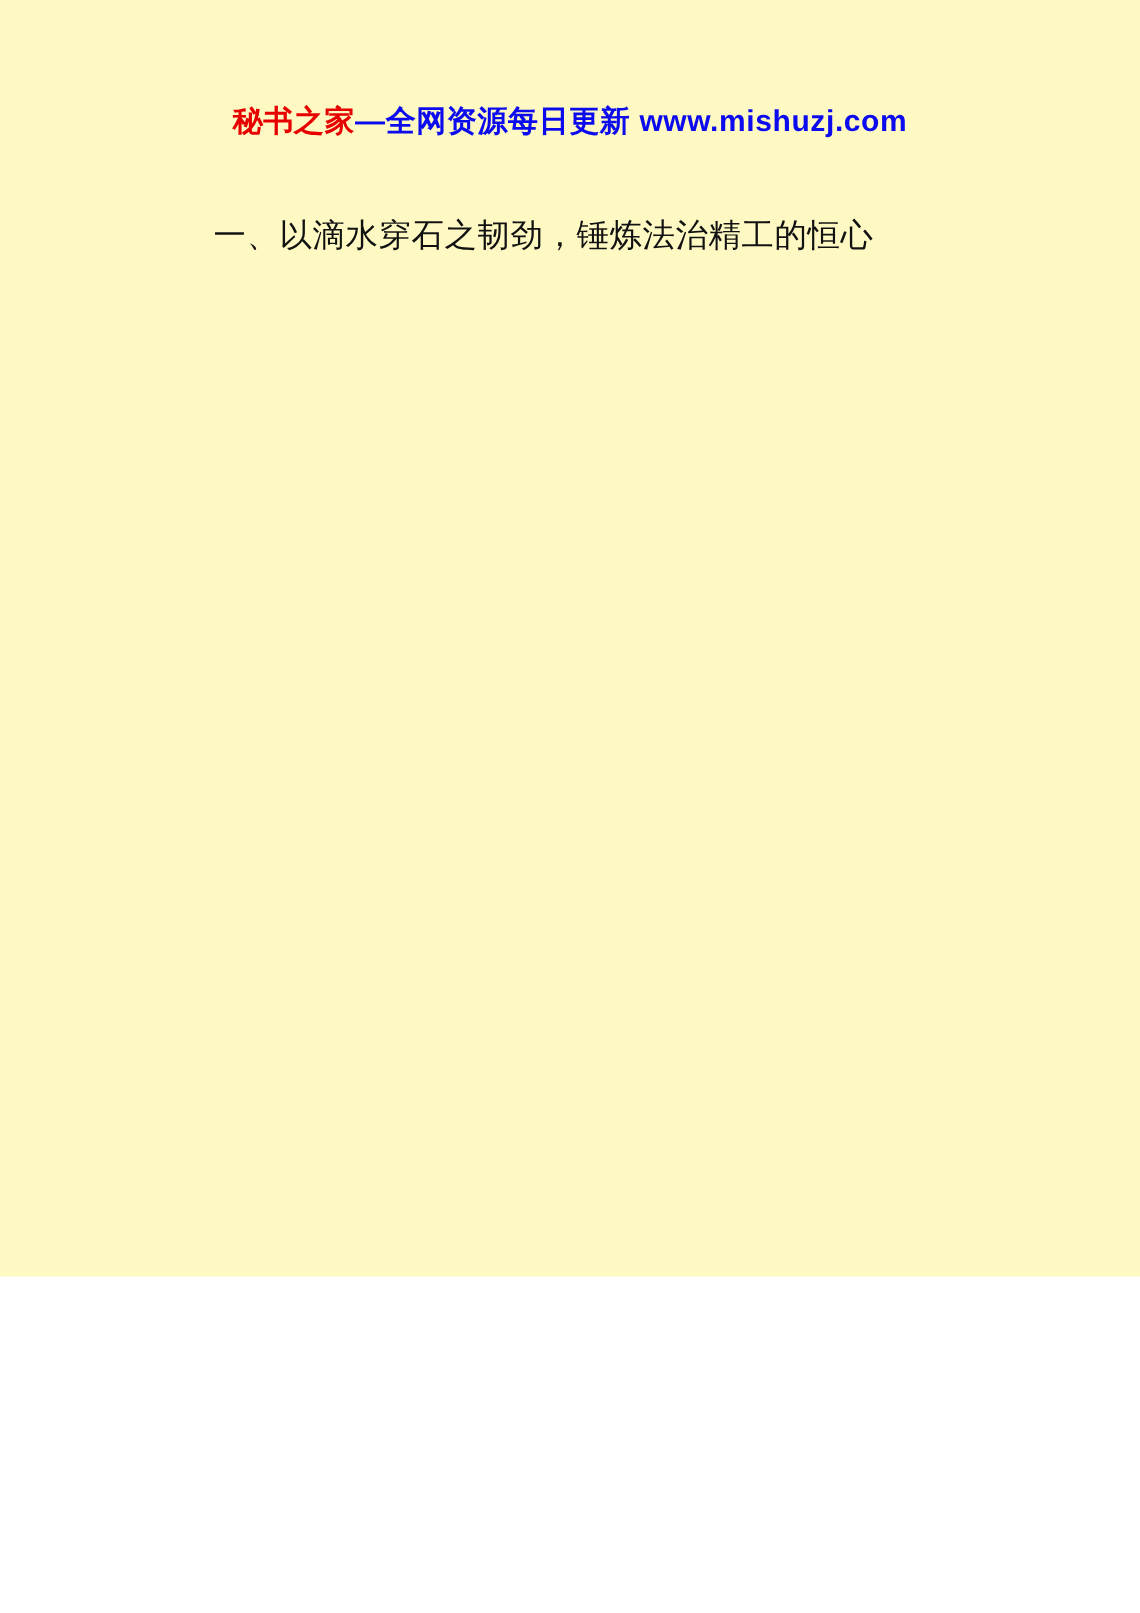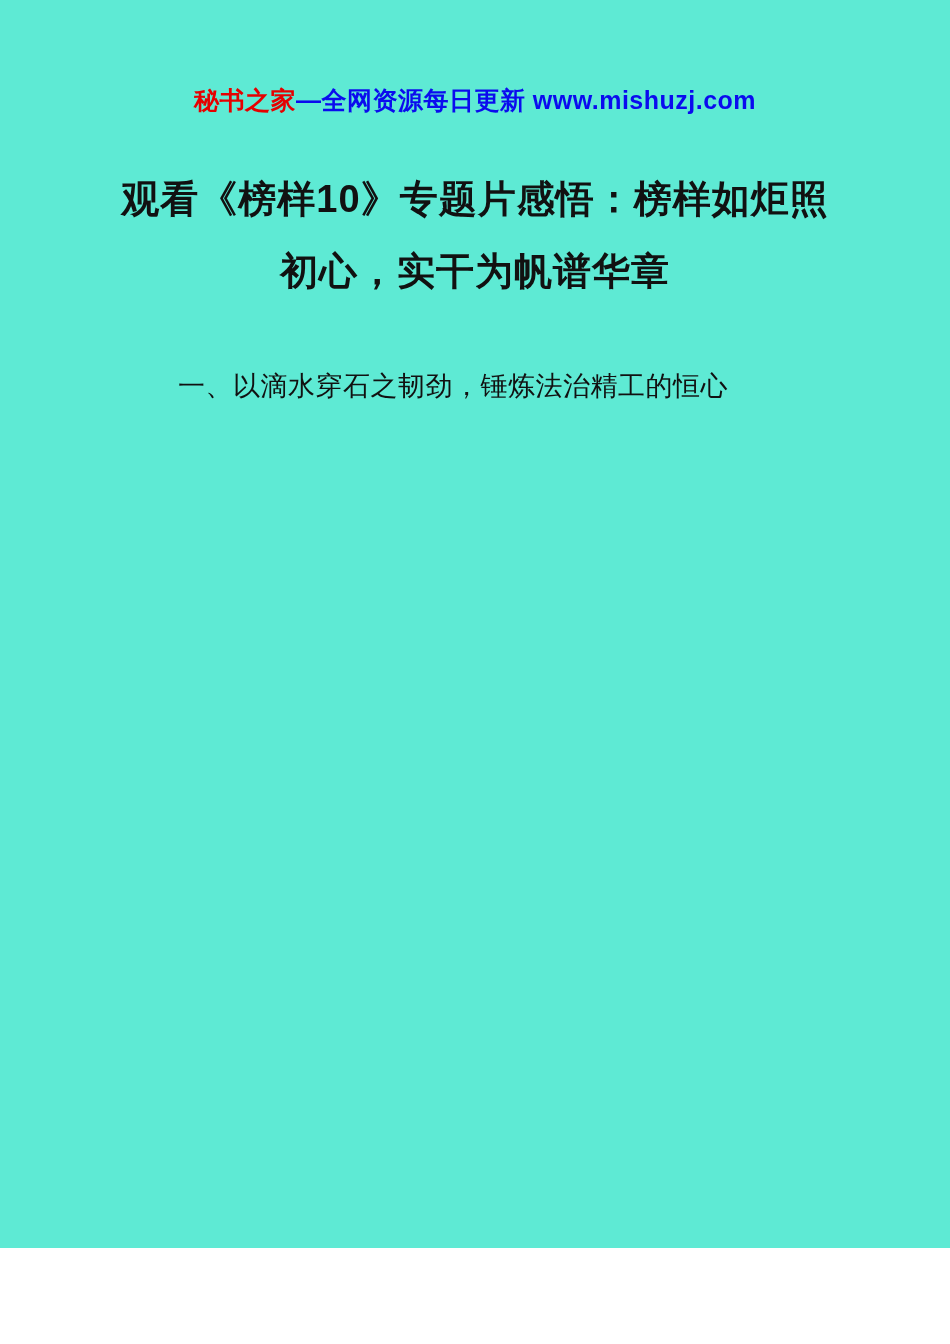--- a/index.html
+++ b/index.html
@@ -3,23 +3,23 @@
 <meta charset="utf-8">
 <style>
   html, body {
     margin: 0;
     padding: 0;
     background: #ffffff;
   }
   .page {
     position: relative;
     width: 950px;
-    height: 1248px;
+    height: 1064px;
     margin: 0 auto;
-    background: #5eead4;
+    background: #fef9c3;
     overflow: hidden;
     font-family: "Liberation Sans", sans-serif;
     box-sizing: border-box;
   }
   .site-header {
     padding-top: 84px;
     text-align: center;
     font-size: 25px;
     font-weight: bold;
     letter-spacing: 0.5px;
@@ -64,19 +64,18 @@
 </style>
 </head>
 <body>
 
 <div class="page">
 
   <div class="site-header">
     <span class="site-name">秘书之家</span><span class="site-tagline">—全网资源每日更新 </span><span class="site-url">www.mishuzj.com</span>
   </div>
 
-  <h1 class="doc-title">观看《榜样10》专题片感悟：榜样如炬照初心，实干为帆谱华章</h1>
 
   <div class="doc-body" id="doc-body">
       <p class="para heading">一、以滴水穿石之韧劲，锤炼法治精工的恒心</p>
     </div>
 
 </div>
 
 </body></html>

